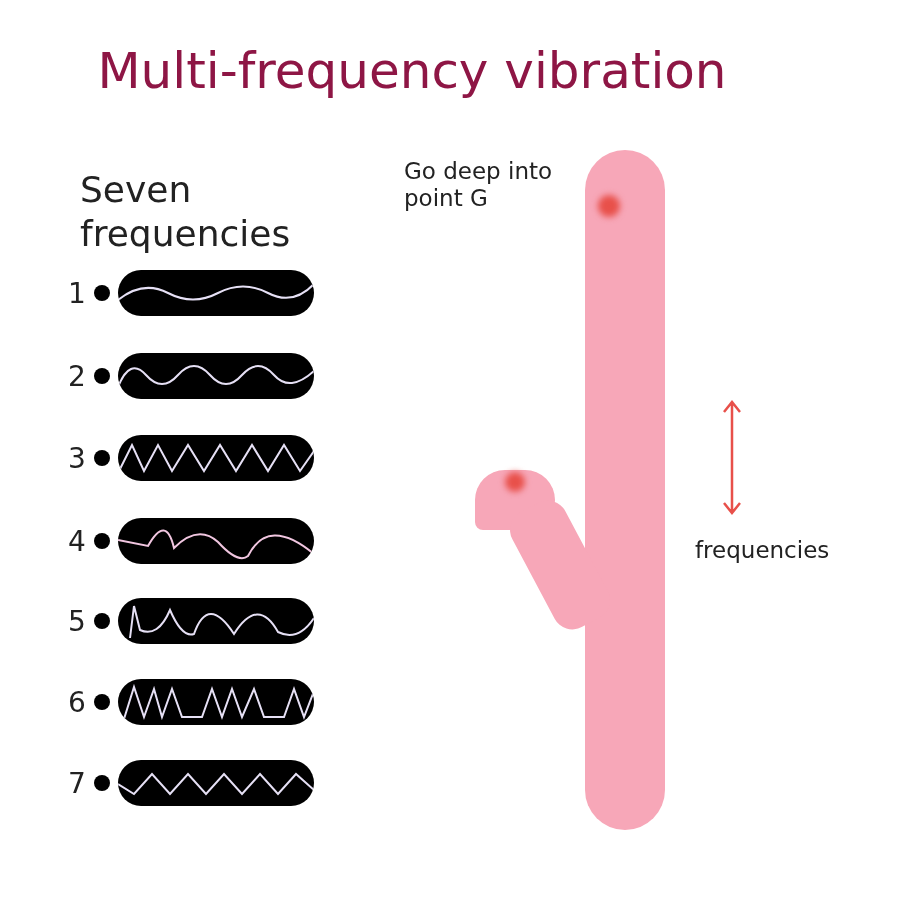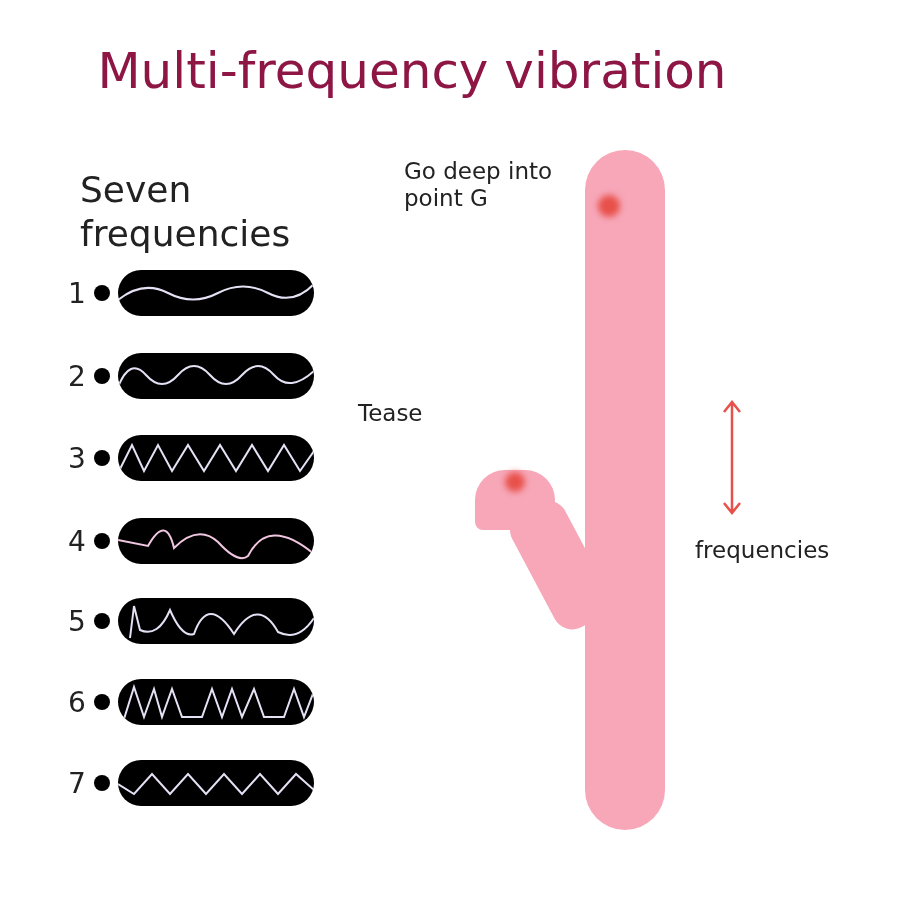--- a/index.html
+++ b/index.html
@@ -70,21 +70,20 @@
     <div class="pill"><svg width="196" height="46">
         <path d="M0 24 L 16 34 L 34 14 L 52 34 L 70 14 L 88 34 L 106 14 L 124 34 L 142 14 L 160 34 L 178 14 L 196 30" stroke="#e6e0f5" stroke-width="2" fill="none"></path>
       </svg></div>
   </div>
 
 <div class="label" style="left:404px;top:158px">
   <div>Go deep into</div>
   <div>point G</div>
 </div>
 <div class="label" style="left:358px;top:400px">
-  <div>Tease</div>
 </div>
 <div class="label" style="left:695px;top:537px">frequencies</div>
 
 <div class="body" style="left:585px;top:150px;width:80px;height:680px;border-radius:40px;"></div>
 <div class="body" style="left:475px;top:470px;width:80px;height:60px;border-radius:30px 30px 30px 8px;"></div>
 <div class="body" style="left:530px;top:500px;width:60px;height:130px;border-radius:20px;transform:rotate(-28deg);"></div>
 <div style="position:absolute;left:598px;top:195px;width:22px;height:22px;border-radius:50%;background:#e8504a;filter:blur(3px);"></div>
 <div style="position:absolute;left:505px;top:472px;width:20px;height:20px;border-radius:50%;background:#e8504a;filter:blur(3px);"></div>
 
 <svg class="arrow" viewBox="0 0 20 115">

